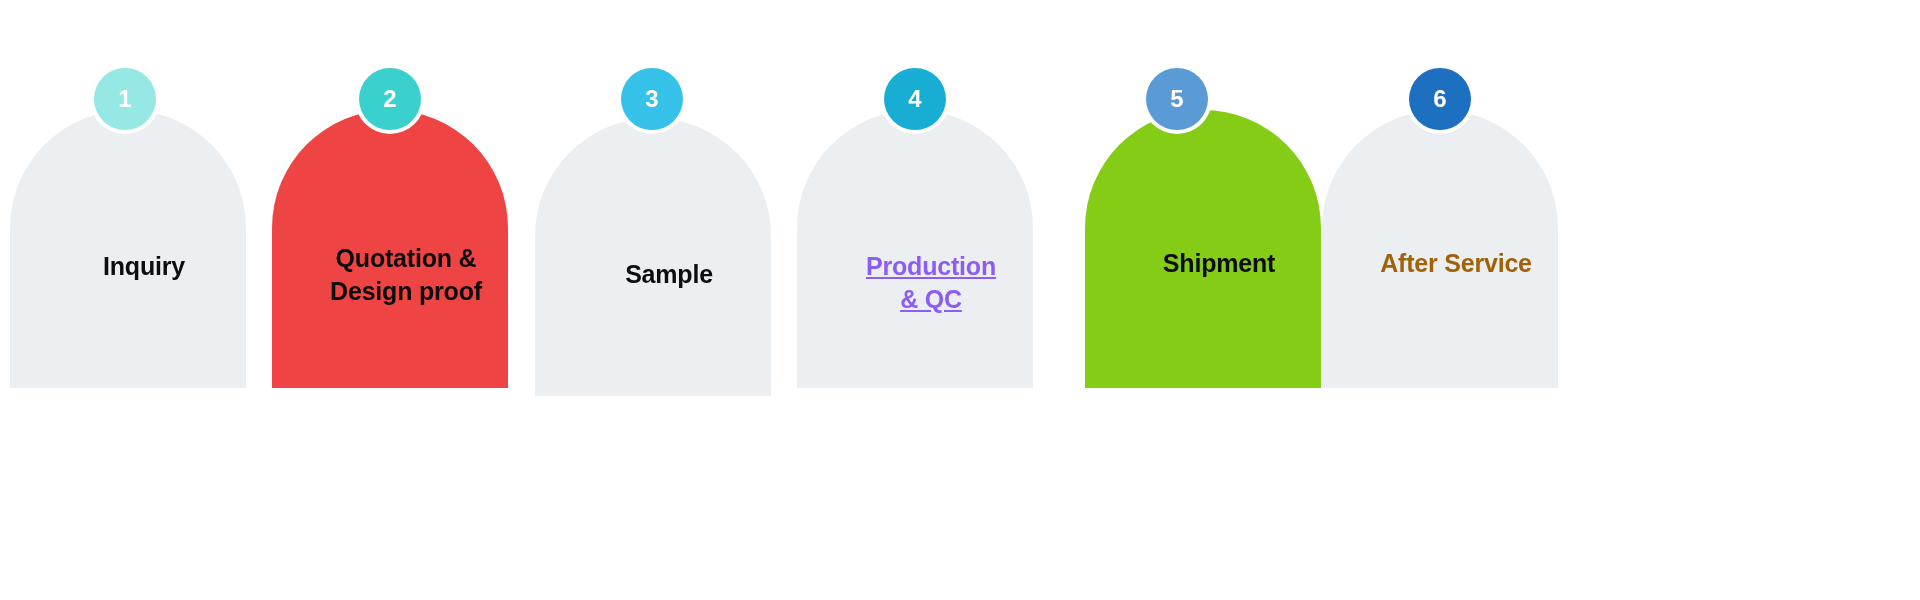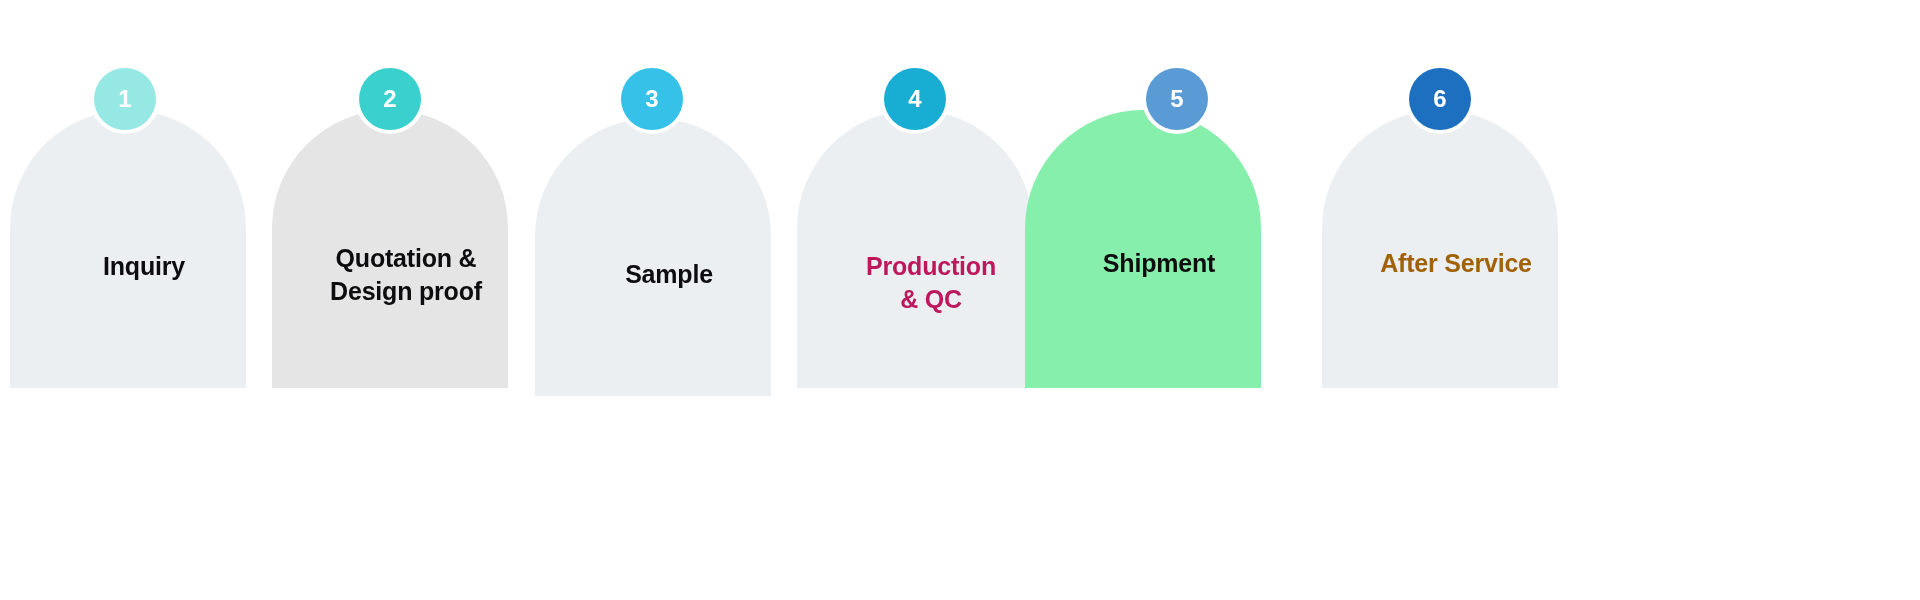--- a/index.html
+++ b/index.html
@@ -64,35 +64,35 @@
   }
 </style>
 </head>
 <body>
 
 <div id="process-stage" style="background: rgb(255, 255, 255);">
     <div class="step-card" style="left: 10px; top: 110px; width: 236px; height: 278px; background: rgb(236, 239, 241);">
       <div class="step-label" style="top: 140px; color: rgb(13, 13, 15);">Inquiry</div>
     </div>
     <div class="step-badge" style="left: 94px; top: 68px; background: rgb(150, 232, 228); color: rgb(255, 255, 255);">1</div>
-    <div class="step-card" style="left: 272px; top: 110px; width: 236px; height: 278px; background: #e5e5e5;">
+    <div class="step-card" style="left: 272px; top: 110px; width: 236px; height: 278px; background: #ef4444;">
       <div class="step-label" style="top: 132px; color: rgb(13, 13, 15);">Quotation &amp;
 Design proof</div>
     </div>
     <div class="step-badge" style="left: 359px; top: 68px; background: rgb(58, 208, 206); color: rgb(255, 255, 255);">2</div>
     <div class="step-card" style="left: 535px; top: 118px; width: 236px; height: 278px; background: rgb(236, 239, 241);">
       <div class="step-label" style="top: 140px; color: rgb(13, 13, 15);">Sample</div>
     </div>
     <div class="step-badge" style="left: 621px; top: 68px; background: rgb(53, 193, 232); color: rgb(255, 255, 255);">3</div>
     <div class="step-card" style="left: 797px; top: 110px; width: 236px; height: 278px; background: rgb(236, 239, 241);">
-      <div class="step-label" style="top: 140px; color: #be185d;">Production
+      <div class="step-label" style="top: 140px; color: #8b5cf6; text-decoration: underline;">Production
 &amp; QC</div>
     </div>
     <div class="step-badge" style="left: 884px; top: 68px; background: rgb(24, 174, 212); color: rgb(255, 255, 255);">4</div>
-    <div class="step-card" style="left: 1025px; top: 110px; width: 236px; height: 278px; background: #86efac;">
+    <div class="step-card" style="left: 1085px; top: 110px; width: 236px; height: 278px; background: #84cc16;">
       <div class="step-label" style="top: 137px; color: rgb(13, 13, 15);">Shipment</div>
     </div>
     <div class="step-badge" style="left: 1146px; top: 68px; background: rgb(90, 155, 213); color: rgb(255, 255, 255);">5</div>
     <div class="step-card" style="left: 1322px; top: 110px; width: 236px; height: 278px; background: rgb(236, 239, 241);">
       <div class="step-label" style="top: 137px; color: #a16207;">After Service</div>
     </div>
     <div class="step-badge" style="left: 1409px; top: 68px; background: rgb(29, 111, 192); color: rgb(255, 255, 255);">6</div>
   </div>
 
 </body></html>

